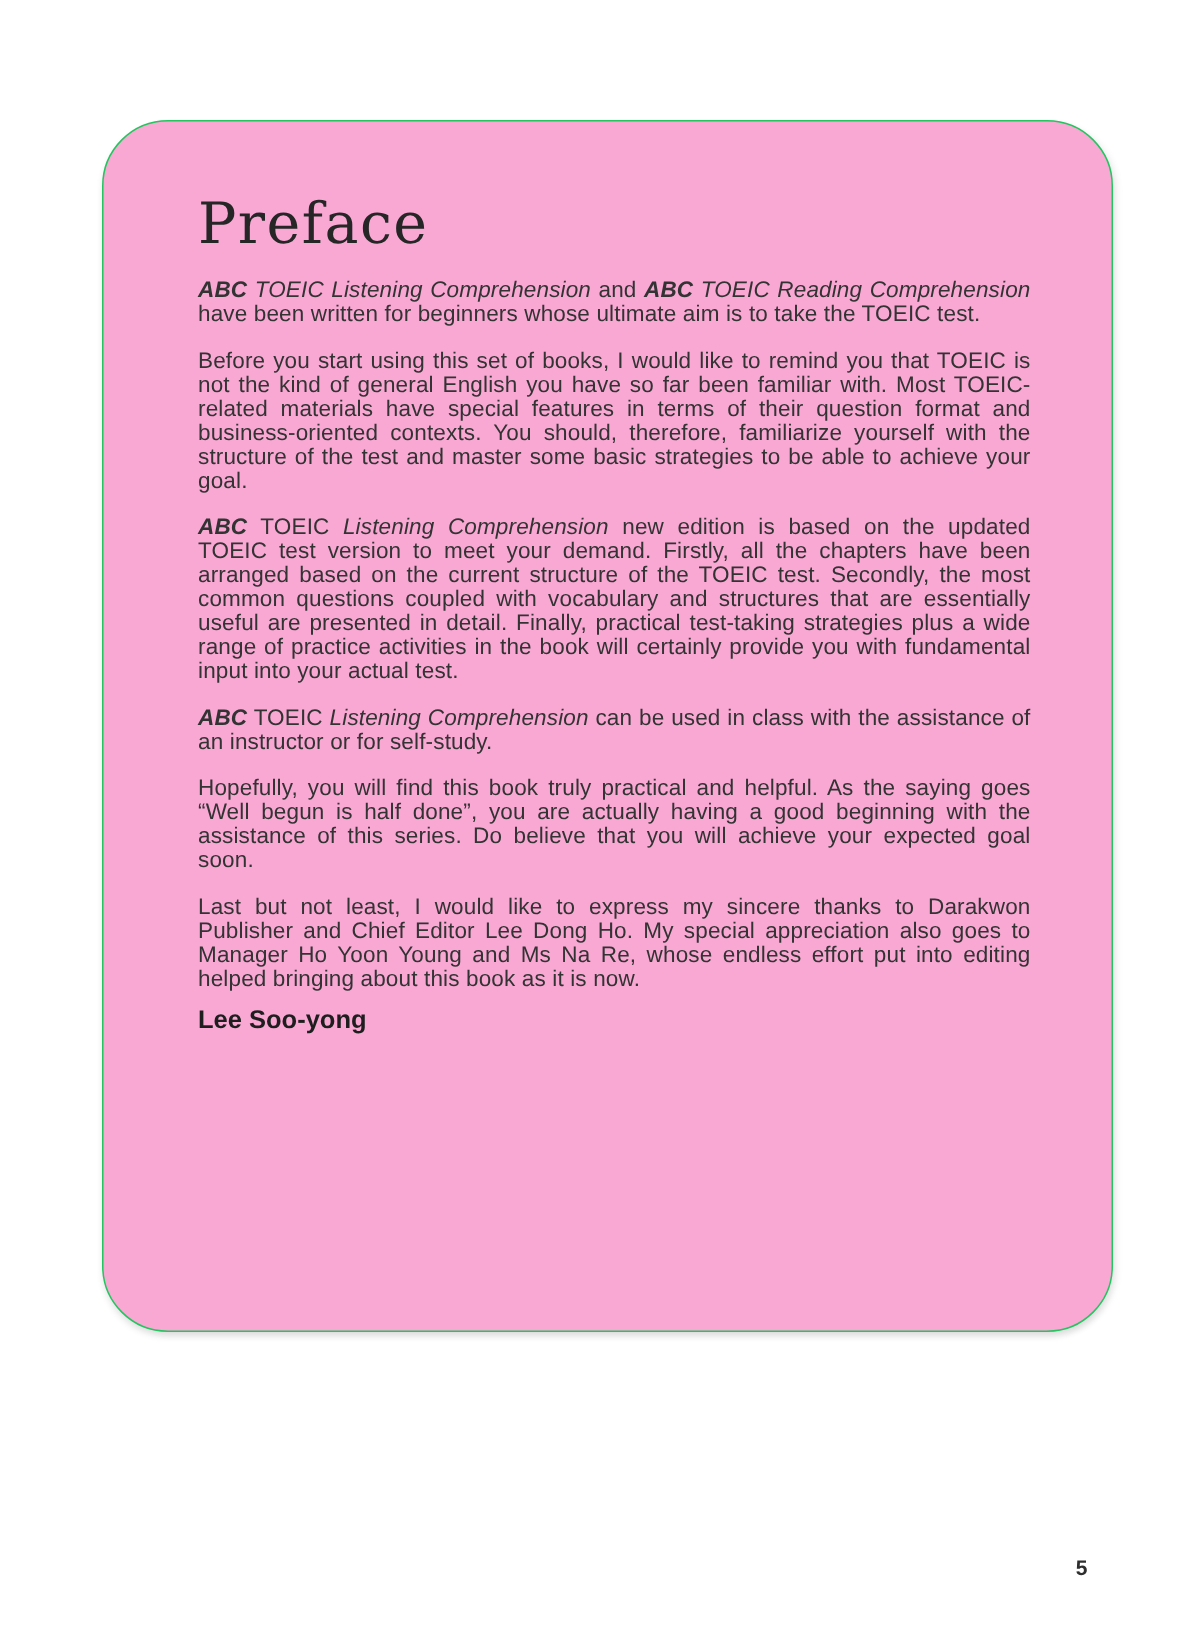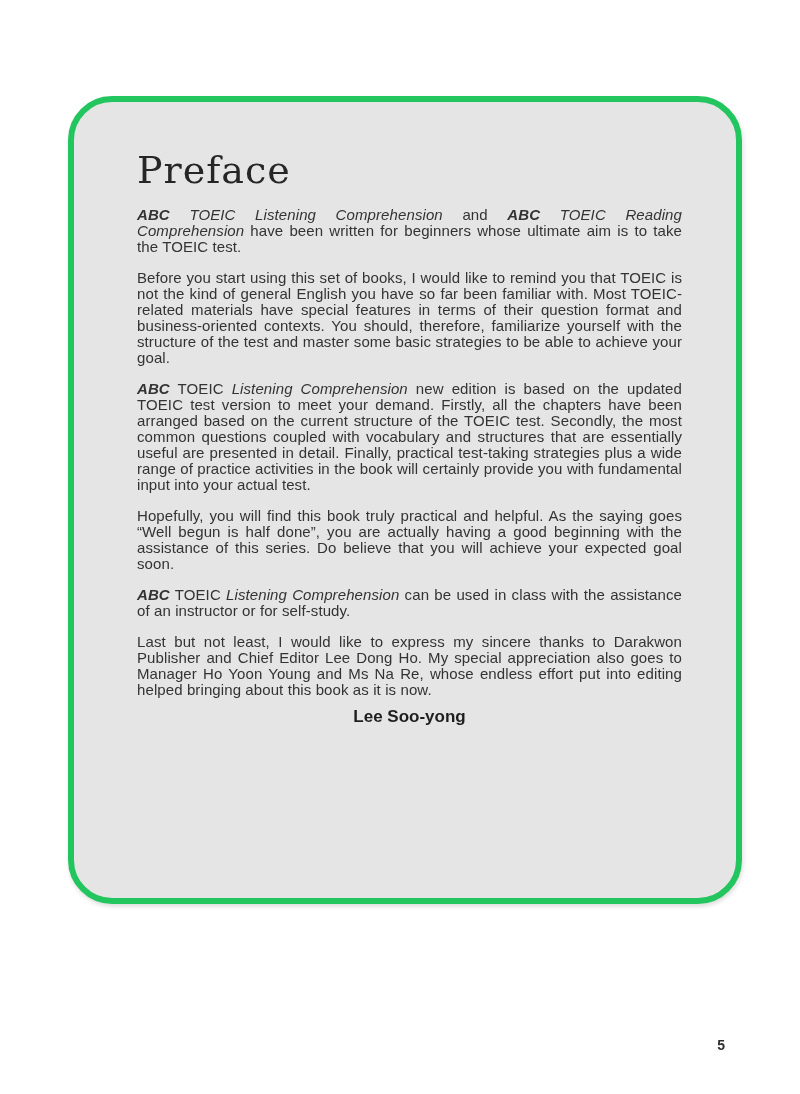--- a/index.html
+++ b/index.html
@@ -7,25 +7,25 @@
     width: 800px;
     height: 1094px;
     background: #ffffff;
     font-family: "Liberation Sans", sans-serif;
     position: relative;
     overflow: hidden;
   }
   .page-card {
     position: absolute;
     left: 68px;
-    top: 96px;
+    top: 80px;
     width: 674px;
     height: 808px;
-    background: #e5e5e5;
-    border: 6px solid #22c55e;
+    background: #f9a8d4;
+    border: 1px solid #22c55e;
     border-radius: 44px;
     box-shadow: 0 3px 4px rgba(0,0,0,0.09), 3px 2px 4px rgba(0,0,0,0.05);
     padding: 48px 54px 0 63px;
   }
   .page-title {
     font-family: "DejaVu Serif", serif;
     font-size: 38px;
     font-weight: 400;
     color: #262626;
     letter-spacing: 1px;
@@ -47,21 +47,21 @@
     line-height: 16px;
     color: #333333;
     text-align: justify;
     letter-spacing: 0.1px;
   }
   .seg-normal { font-style: normal; font-weight: normal; }
   .seg-italic { font-style: italic; font-weight: normal; }
   .seg-bold_italic { font-style: italic; font-weight: 600; }
   .signature {
     margin-top: 9px;
-    text-align: center;
+    text-align: left;
     font-size: 17px;
     font-weight: bold;
     color: #1e1e1e;
   }
   .page-number {
     position: absolute;
     right: 75px;
     bottom: 41px;
     font-size: 14px;
     font-weight: bold;
@@ -72,21 +72,21 @@
 <body>
 
 <div class="page-card">
   <h1 class="page-title">Preface</h1>
 
 
   <div class="paragraphs">
       <p class="body-para"><span class="seg-bold_italic">ABC</span><span class="seg-italic"> TOEIC Listening Comprehension</span><span class="seg-normal"> and </span><span class="seg-bold_italic">ABC</span><span class="seg-italic"> TOEIC Reading Comprehension</span><span class="seg-normal"> have been written for beginners whose ultimate aim is to take the TOEIC test.</span></p>
       <p class="body-para"><span class="seg-normal">Before you start using this set of books, I would like to remind you that TOEIC is not the kind of general English you have so far been familiar with. Most TOEIC-related materials have special features in terms of their question format and business-oriented contexts. You should, therefore, familiarize yourself with the structure of the test and master some basic strategies to be able to achieve your goal.</span></p>
       <p class="body-para"><span class="seg-bold_italic">ABC</span><span class="seg-normal"> TOEIC </span><span class="seg-italic">Listening Comprehension</span><span class="seg-normal"> new edition is based on the updated TOEIC test version to meet your demand. Firstly, all the chapters have been arranged based on the current structure of the TOEIC test. Secondly, the most common questions coupled with vocabulary and structures that are essentially useful are presented in detail. Finally, practical test-taking strategies plus a wide range of practice activities in the book will certainly provide you with fundamental input into your actual test.</span></p>
+      <p class="body-para"><span class="seg-bold_italic">ABC</span><span class="seg-normal"> TOEIC </span><span class="seg-italic">Listening Comprehension</span><span class="seg-normal"> can be used in class with the assistance of an instructor or for self-study.</span></p>
       <p class="body-para"><span class="seg-normal">Hopefully, you will find this book truly practical and helpful. As the saying goes “Well begun is half done”, you are actually having a good beginning with the assistance of this series. Do believe that you will achieve your expected goal soon.</span></p>
-      <p class="body-para"><span class="seg-bold_italic">ABC</span><span class="seg-normal"> TOEIC </span><span class="seg-italic">Listening Comprehension</span><span class="seg-normal"> can be used in class with the assistance of an instructor or for self-study.</span></p>
       <p class="body-para"><span class="seg-normal">Last but not least, I would like to express my sincere thanks to Darakwon Publisher and Chief Editor Lee Dong Ho. My special appreciation also goes to Manager Ho Yoon Young and Ms Na Re, whose endless effort put into editing helped bringing about this book as it is now.</span></p>
     </div>
 
   <div class="signature">Lee Soo-yong</div>
 </div>
 
 <div class="page-number">5</div>
 
 </body></html>

